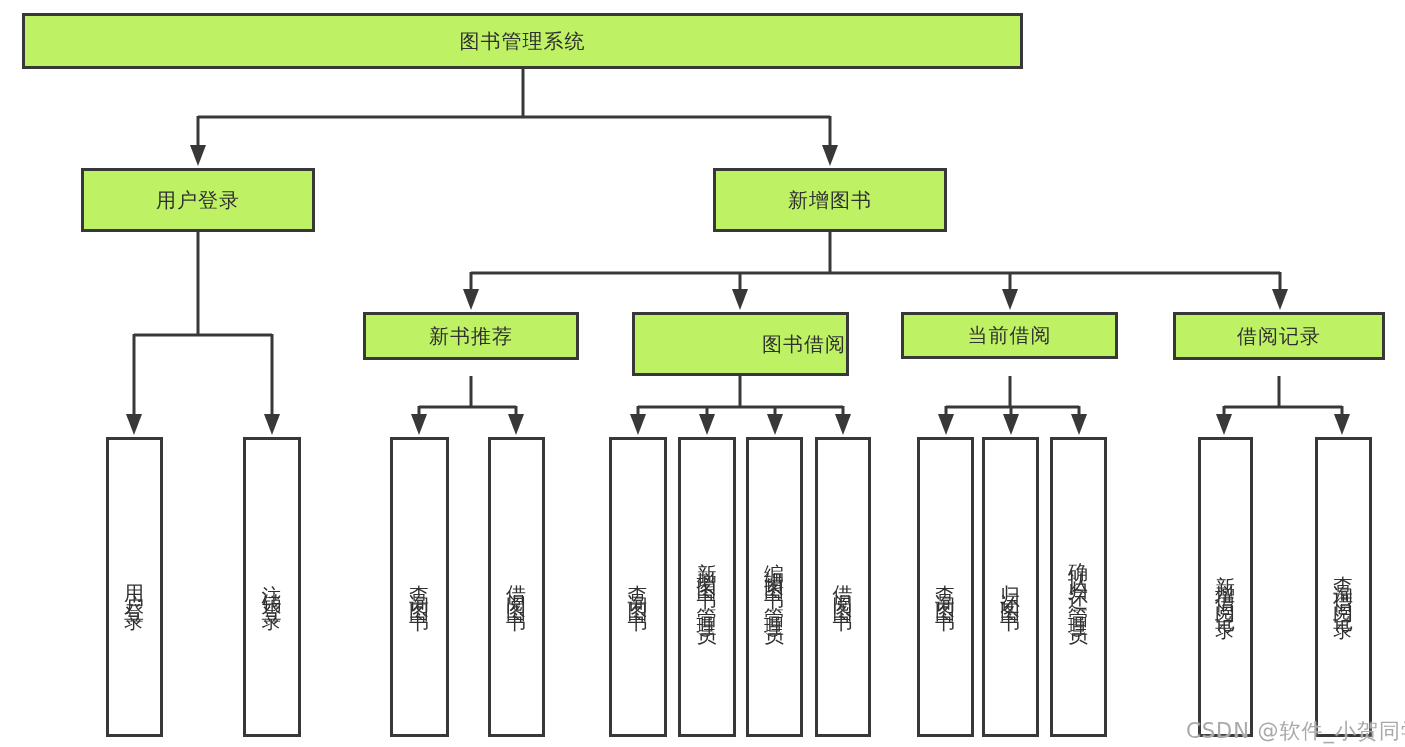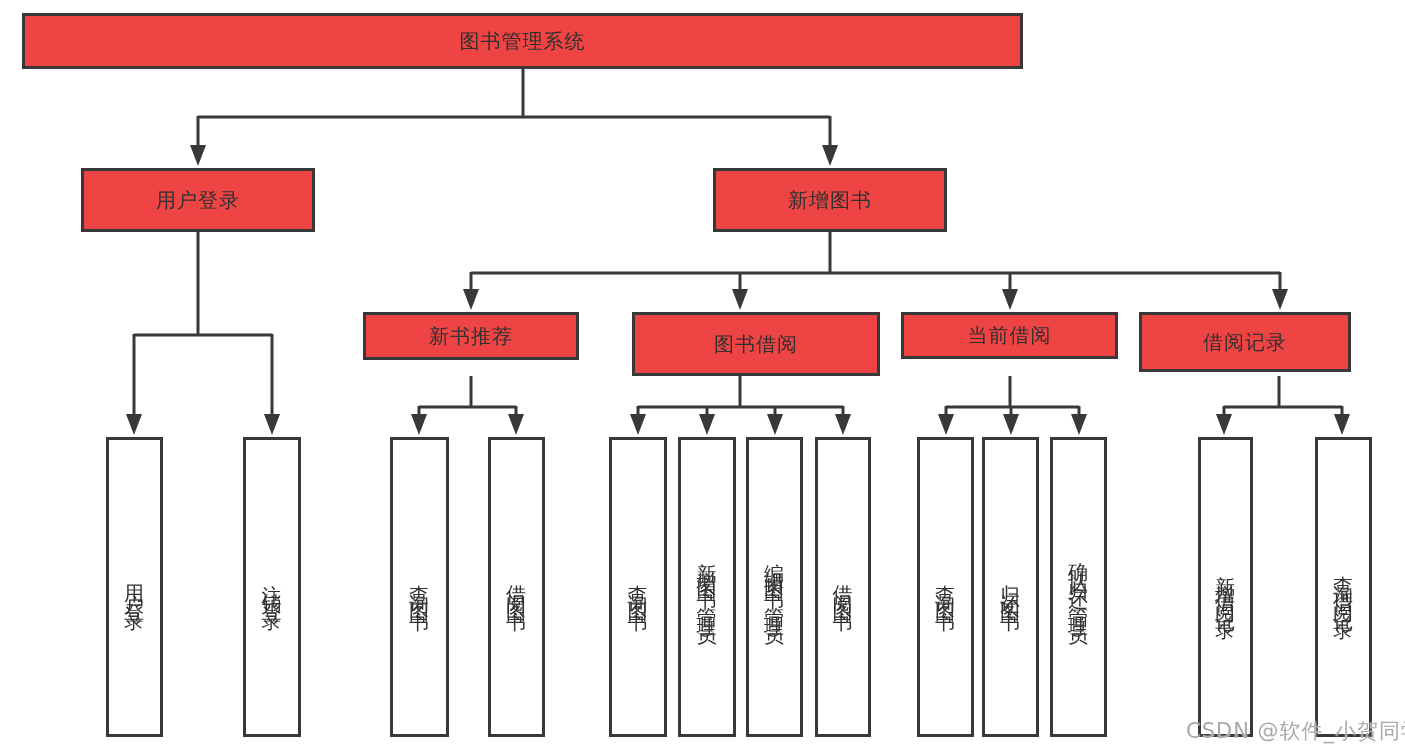--- a/index.html
+++ b/index.html
@@ -19,21 +19,21 @@
     position: absolute;
     left: 0;
     top: 0;
     width: 1405px;
     height: 747px;
   }
   .box {
     position: absolute;
     box-sizing: border-box;
     border: 3px solid #383838;
-    background: #ef4444;
+    background: #bef264;
     display: flex;
     align-items: center;
     justify-content: center;
     color: #303030;
     font-size: 20px;
     letter-spacing: 1px;
     z-index: 2;
   }
   .vbox {
     position: absolute;
@@ -52,23 +52,23 @@
     font-size: 20px;
     line-height: 1;
     letter-spacing: 9px;
     white-space: nowrap;
   }
   
   #nd-root   { left: 22px;   top: 13px;  width: 1001px; height: 56px; }
   #nd-login  { left: 81px;   top: 168px; width: 234px;  height: 64px; }
   #nd-mgmt   { left: 713px;  top: 168px; width: 234px;  height: 64px; }
   #nd-newrec { left: 363px;  top: 312px; width: 216px;  height: 48px; }
-  #nd-borrow { left: 632px;  top: 312px; width: 248px;  height: 64px; }
+  #nd-borrow { left: 632px;  top: 312px; width: 217px;  height: 64px; justify-content: flex-end; }
   #nd-curr   { left: 901px;  top: 312px; width: 217px;  height: 47px; }
-  #nd-record { left: 1139px; top: 312px; width: 212px;  height: 60px; }
+  #nd-record { left: 1173px; top: 312px; width: 212px;  height: 48px; }
   
   .leaf { top: 437px; height: 300px; }
   #lf-login1  { left: 106px;  width: 57px; }
   #lf-logout  { left: 243px;  width: 58px; }
   #lf-q1      { left: 390px;  width: 59px; }
   #lf-b1      { left: 488px;  width: 57px; }
   #lf-q2      { left: 609px;  width: 58px; }
   #lf-add     { left: 678px;  width: 58px; }
   #lf-edit    { left: 746px;  width: 57px; }
   #lf-b2      { left: 815px;  width: 56px; }

